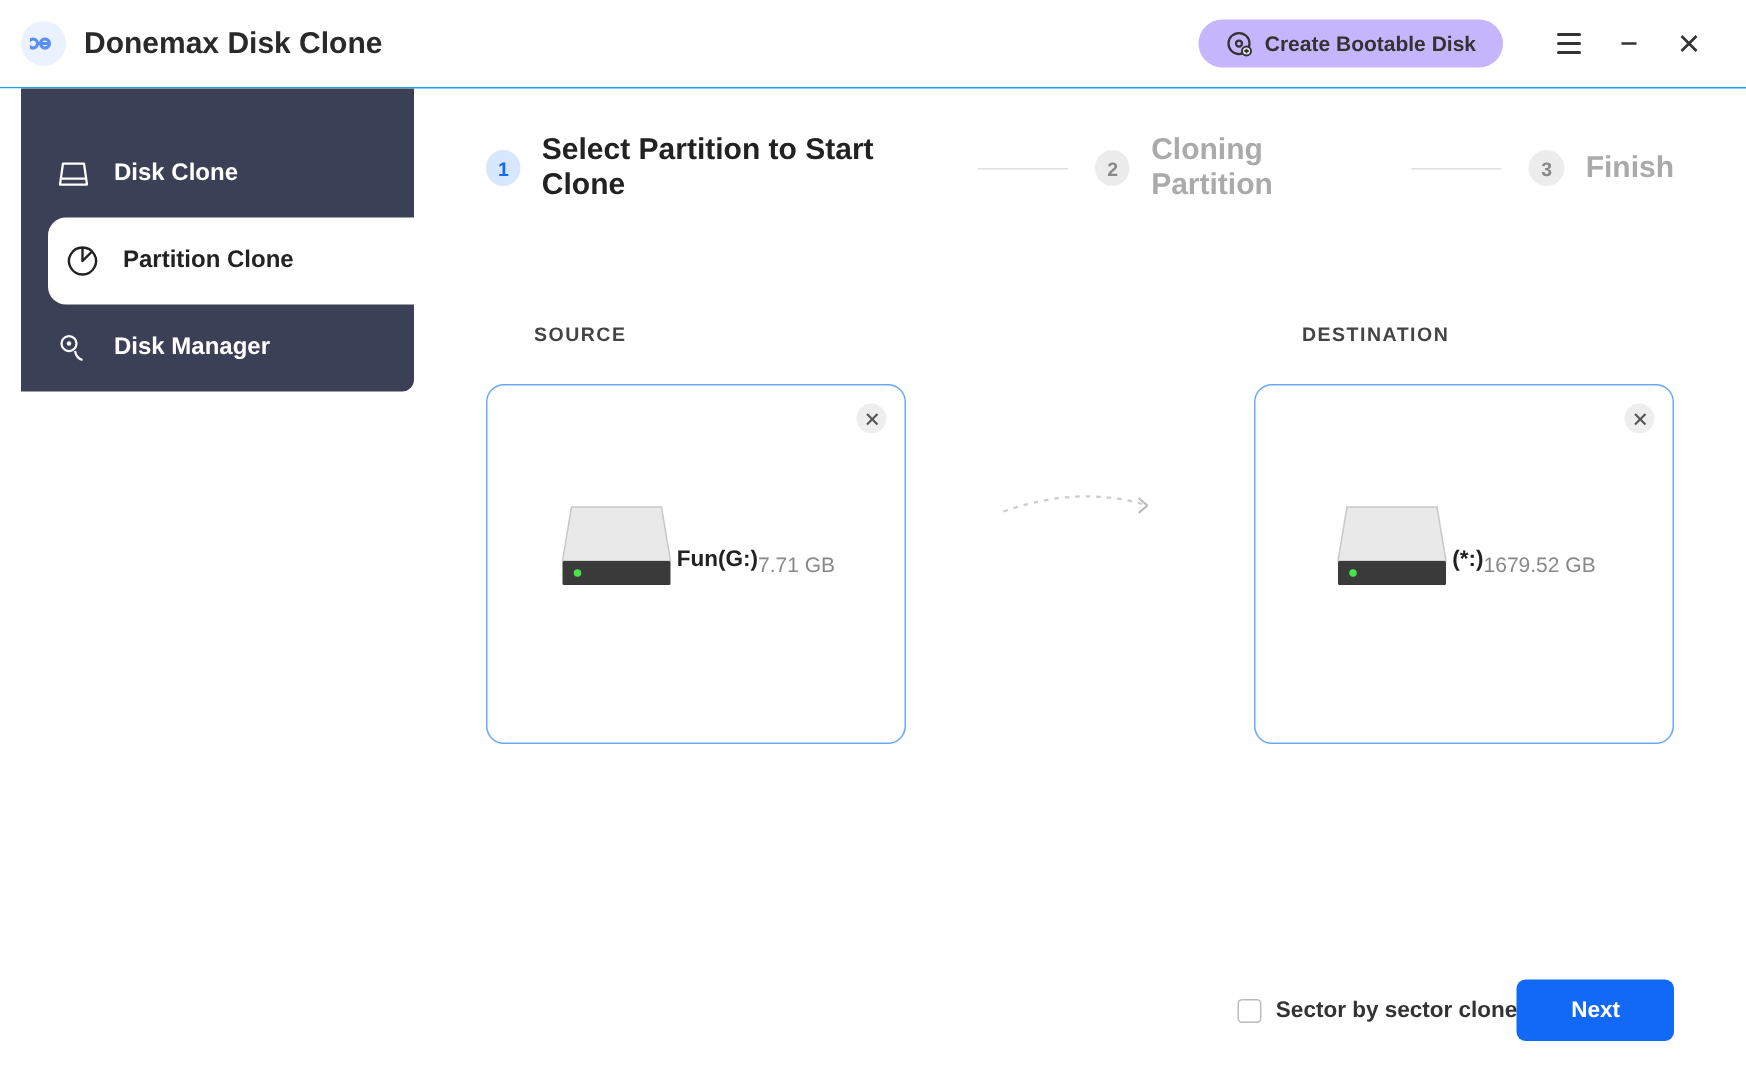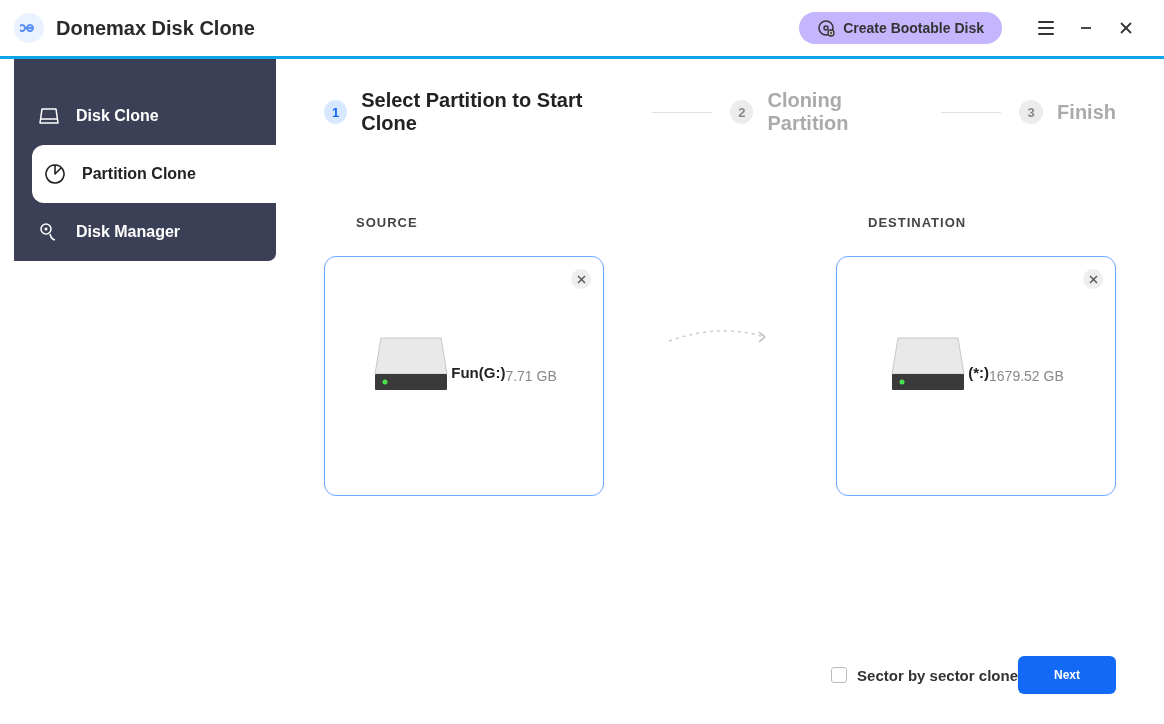--- a/index.html
+++ b/index.html
@@ -1,18 +1,18 @@
 <!DOCTYPE html>
 <html><head>
   <meta charset="utf-8">
   <style>
     * { box-sizing: border-box; margin: 0; padding: 0; }
     body { font-family: -apple-system, BlinkMacSystemFont, 'Segoe UI', Arial, sans-serif; background: #fff; width: 1164px; height: 724px; overflow: hidden; }
     
-    .titlebar { height: 59px; display: flex; align-items: center; padding: 0 18px 0 14px; border-bottom: 3px solid #0ea5e9; }
+    .titlebar { height: 59px; display: flex; align-items: center; padding: 0 18px 0 14px; border-bottom: 1px solid #0ea5e9; }
     .logo-circle { width: 30px; height: 30px; background: #eaf2ff; border-radius: 50%; display: flex; align-items: center; justify-content: center; margin-right: 12px; }
     .app-title { font-size: 20px; font-weight: 600; color: #2a2a2a; }
     .titlebar-spacer { flex: 1; }
     .bootable-btn { display: flex; align-items: center; background: #c4b5fd; border-radius: 18px; padding: 7px 18px; cursor: pointer; margin-right: 24px; }
     .bootable-btn svg { margin-right: 8px; }
     .bootable-label { font-size: 14px; font-weight: 600; color: #333; }
     .win-ctrl { width: 40px; height: 36px; display: flex; align-items: center; justify-content: center; cursor: pointer; }
     .hamburger { display: flex; flex-direction: column; gap: 4px; }
     .hamburger span { width: 16px; height: 2px; background: #333; border-radius: 1px; }
     
@@ -44,21 +44,21 @@
     .card-close { position: absolute; top: 12px; right: 12px; width: 20px; height: 20px; border-radius: 50%; background: #eee; display: flex; align-items: center; justify-content: center; cursor: pointer; font-size: 12px; color: #555; }
     .drive-svg { margin-bottom: 24px; }
     .drive-name { font-size: 15px; font-weight: 700; color: #222; margin-bottom: 8px; }
     .drive-size { font-size: 14px; color: #888; }
     .arrow-wrap { display: flex; align-items: center; padding-top: 110px; }
     
     .footer { position: absolute; bottom: 30px; right: 48px; display: flex; align-items: center; }
     .checkbox-wrap { display: flex; align-items: center; cursor: pointer; }
     .checkbox { width: 16px; height: 16px; border: 1.5px solid #bbb; border-radius: 3px; margin-right: 10px; }
     .checkbox-label { font-size: 15px; font-weight: 600; color: #333; }
-    .next-btn { background: #1269f5; color: #fff; border: none; padding: 12px 36px; border-radius: 6px; font-size: 12px; font-weight: 600; cursor: pointer; }
+    .next-btn { background: #1269f5; color: #fff; border: none; padding: 12px 36px; border-radius: 6px; font-size: 15px; font-weight: 600; cursor: pointer; }
   </style>
 </head>
 <body>
 
 <div class="titlebar">
   <div class="logo-circle">
     <svg width="18" height="12" viewBox="0 0 18 12">
         <path d="M5 6 A3 3 0 1 1 5 5.99 M13 6 A3 3 0 1 1 13 5.99" fill="none" stroke="#5b8ff5" stroke-width="2"></path>
         <path d="M5 6 H13" stroke="#5b8ff5" stroke-width="2"></path>
       </svg>

